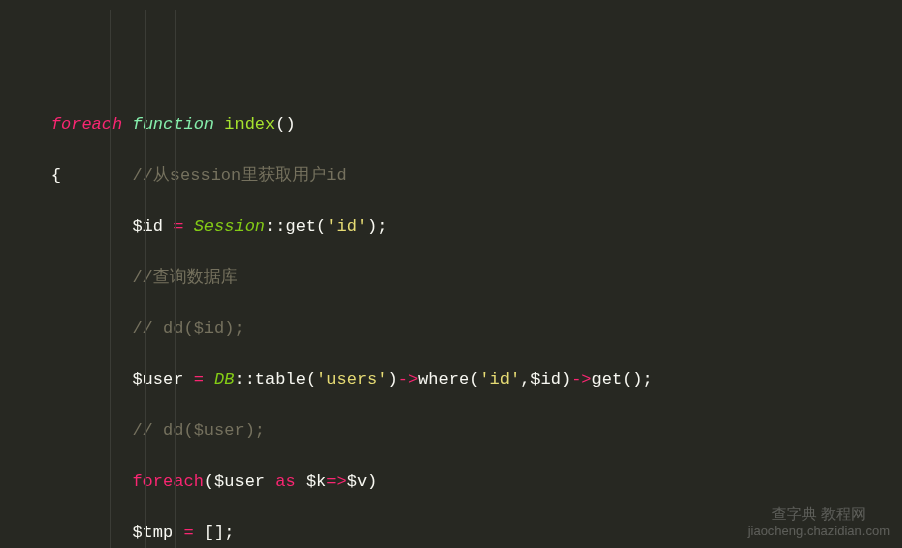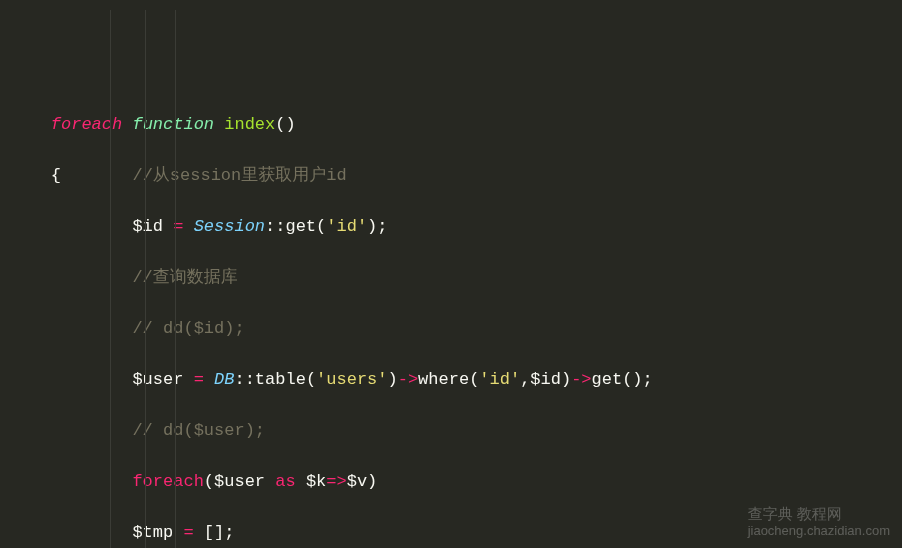--- a/index.html
+++ b/index.html
@@ -38,33 +38,33 @@
     .guide-2 { left: 135px; height: 548px; }
     .guide-3 { left: 165px; height: 548px; }
     
     .kw-red { color: #f92672; font-style: italic; }
     .kw-func { color: #86efac; font-style: italic; margin-top: 10px; }
     .kw-name { color: #a6e22e; }
     .punct { color: #f8f8f2; }
     .comment { color: #75715e; }
     .var { color: #f8f8f2; }
     .op { color: #f92672; }
-    .class { color: #7dd3fc; font-style: italic; text-align: center; }
+    .class { color: #84cc16; font-style: italic; text-align: center; }
     .method { color: #f8f8f2; text-align: right; }
     .string { color: #e6db74; }
     .keyword { color: #f92672; }
     
     .watermark {
       position: absolute;
       bottom: 8px;
       right: 12px;
       color: rgba(255,255,255,0.25);
       font-size: 13px;
       font-family: sans-serif;
-      text-align: left;
+      text-align: center;
       line-height: 1.3;
     }
     .watermark .cn {
       font-size: 15px;
     }
   </style>
 </head>
 <body>
 
 <div class="code-editor">

